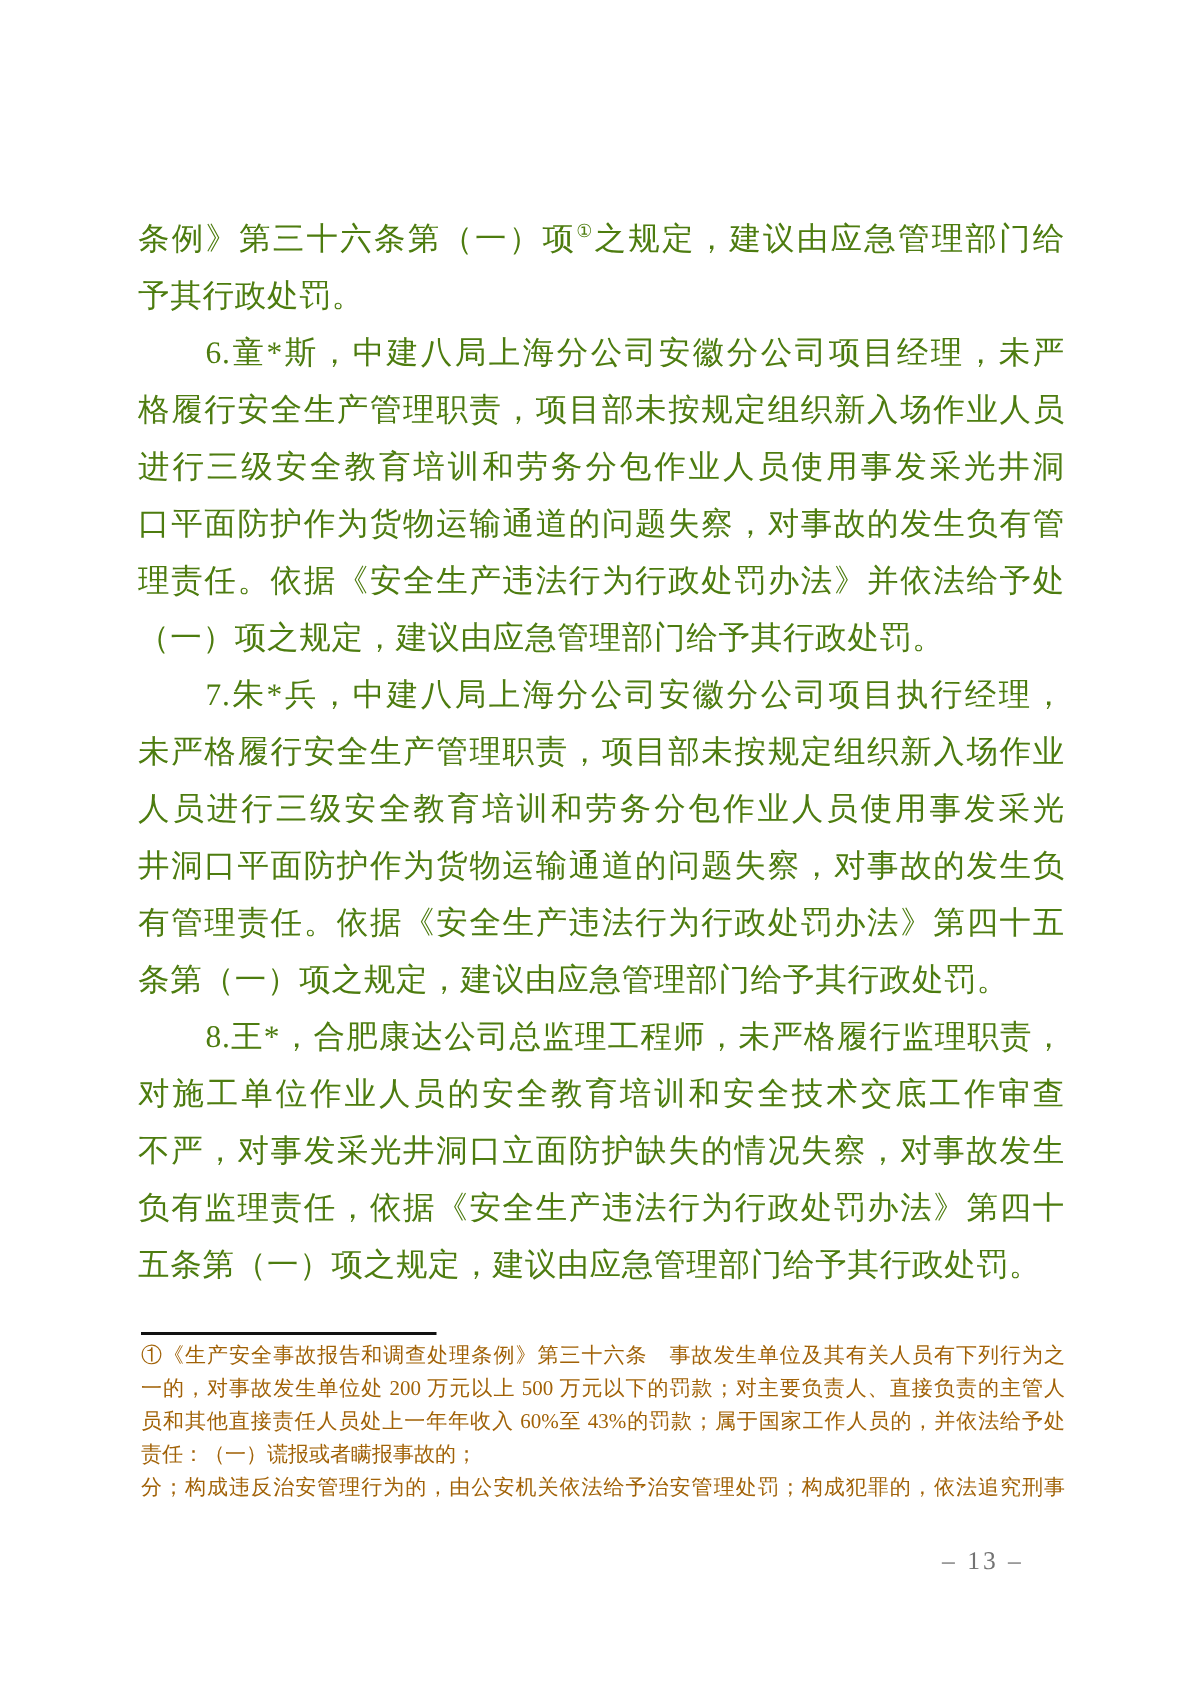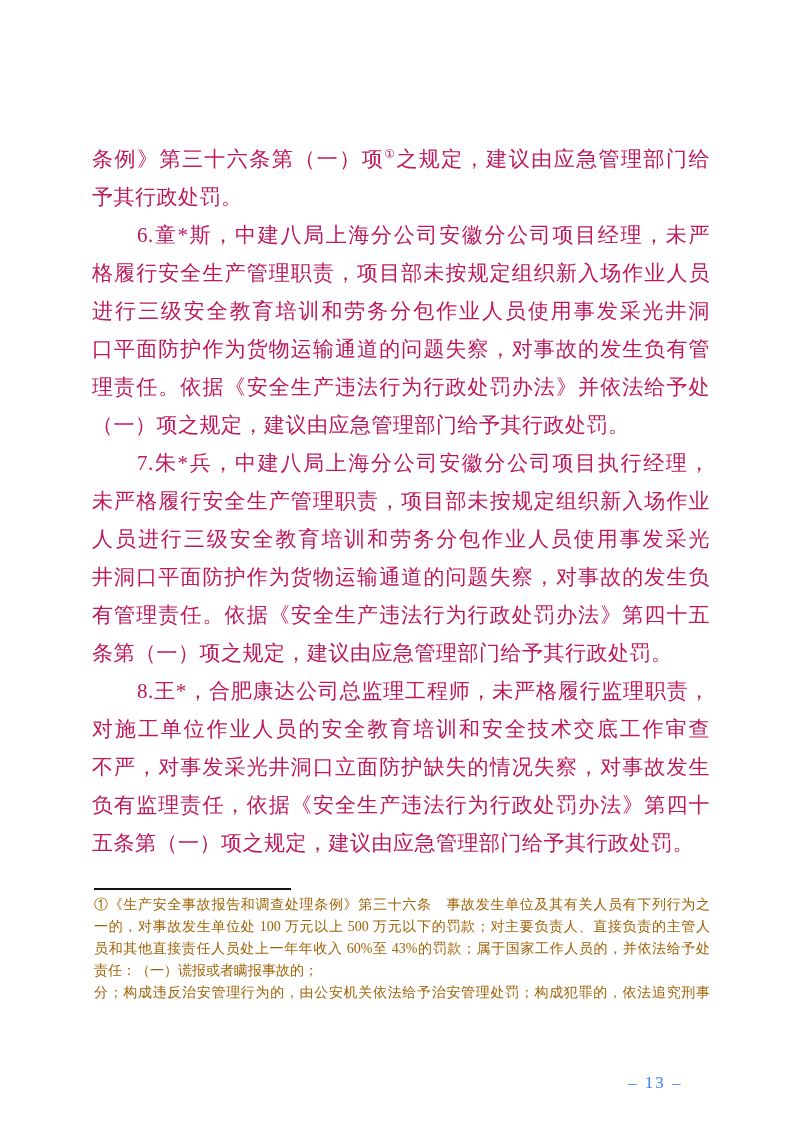--- a/index.html
+++ b/index.html
@@ -21,21 +21,21 @@
     width: 618px;
   }
   .bline {
     height: 38px;
     line-height: 38px;
     font-size: 21px;
     letter-spacing: 0.5px;
     text-align: justify;
     text-align-last: justify;
     white-space: nowrap;
-    color: #be185d;
+    color: #4d7c0f;
   }
   .bline.indent { padding-left: 45px; }
   .bline.parend {
     text-align: right;
     text-align-last: left;
   }
   .bline sup {
     font-size: 12px;
     vertical-align: super;
     line-height: 0;
@@ -65,24 +65,24 @@
     color: #a16207;
   }
   .fline.parend {
     text-align: left;
     text-align-last: left;
   }
   
   .page-number {
     position: absolute;
     left: 628px;
-    top: 1073px;
+    top: 1031px;
     font-size: 17px;
     letter-spacing: 2px;
-    color: #3b82f6;
+    color: #737373;
     text-align: center;
   }
 </style>
 </head>
 <body>
 
 <div class="page">
 
   <main class="body-text">
     <p class="bline"><span>条例》第三十六条第（一）项</span><sup>①</sup><span>之规定，建议由应急管理部门给</span></p>
@@ -103,21 +103,21 @@
     <p class="bline">对施工单位作业人员的安全教育培训和安全技术交底工作审查</p>
     <p class="bline">不严，对事发采光井洞口立面防护缺失的情况失察，对事故发生</p>
     <p class="bline">负有监理责任，依据《安全生产违法行为行政处罚办法》第四十</p>
     <p class="bline parend">五条第（一）项之规定，建议由应急管理部门给予其行政处罚。</p>
   </main>
 
   <div class="footnote-sep"></div>
 
   <footer class="footnote">
     <p class="fline">①《生产安全事故报告和调查处理条例》第三十六条　事故发生单位及其有关人员有下列行为之</p>
-    <p class="fline">一的，对事故发生单位处 100 万元以上 500 万元以下的罚款；对主要负责人、直接负责的主管人</p>
+    <p class="fline">一的，对事故发生单位处 200 万元以上 500 万元以下的罚款；对主要负责人、直接负责的主管人</p>
     <p class="fline">员和其他直接责任人员处上一年年收入 60%至 43%的罚款；属于国家工作人员的，并依法给予处</p>
     <p class="fline parend">责任：（一）谎报或者瞒报事故的；</p>
     <p class="fline">分；构成违反治安管理行为的，由公安机关依法给予治安管理处罚；构成犯罪的，依法追究刑事</p>
   </footer>
 
   <div class="page-number">– 13 –</div>
 
 </div>
 
 </body></html>

